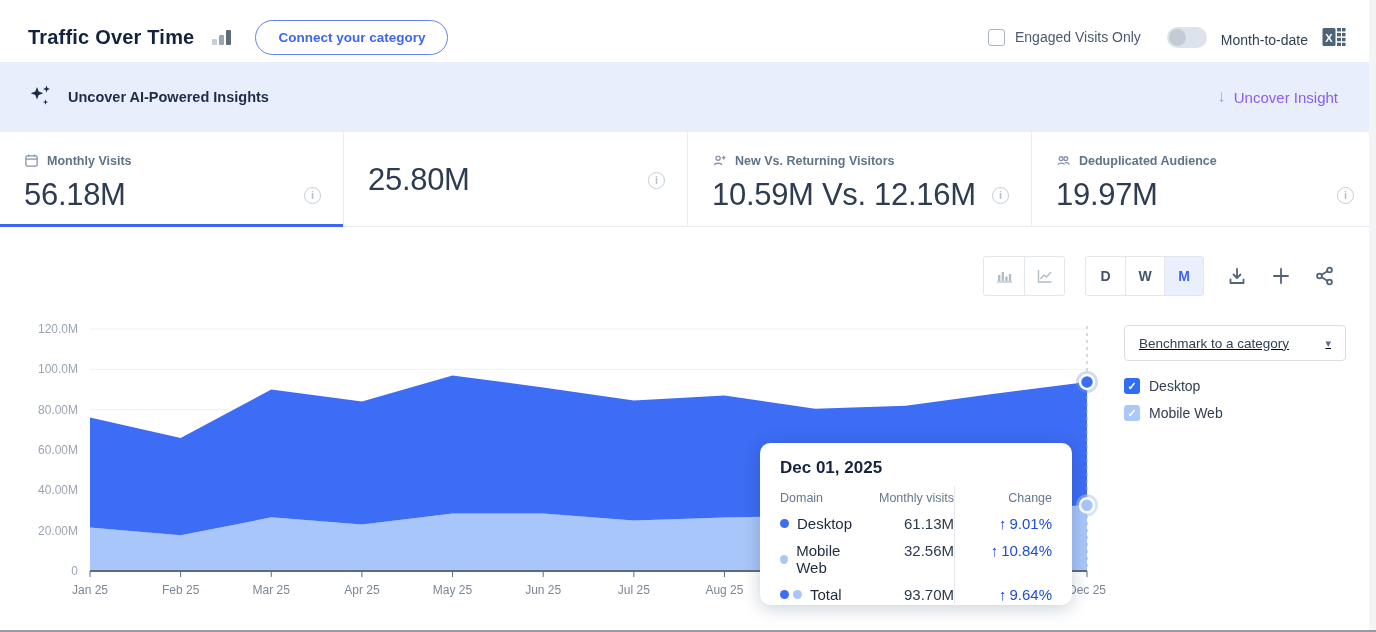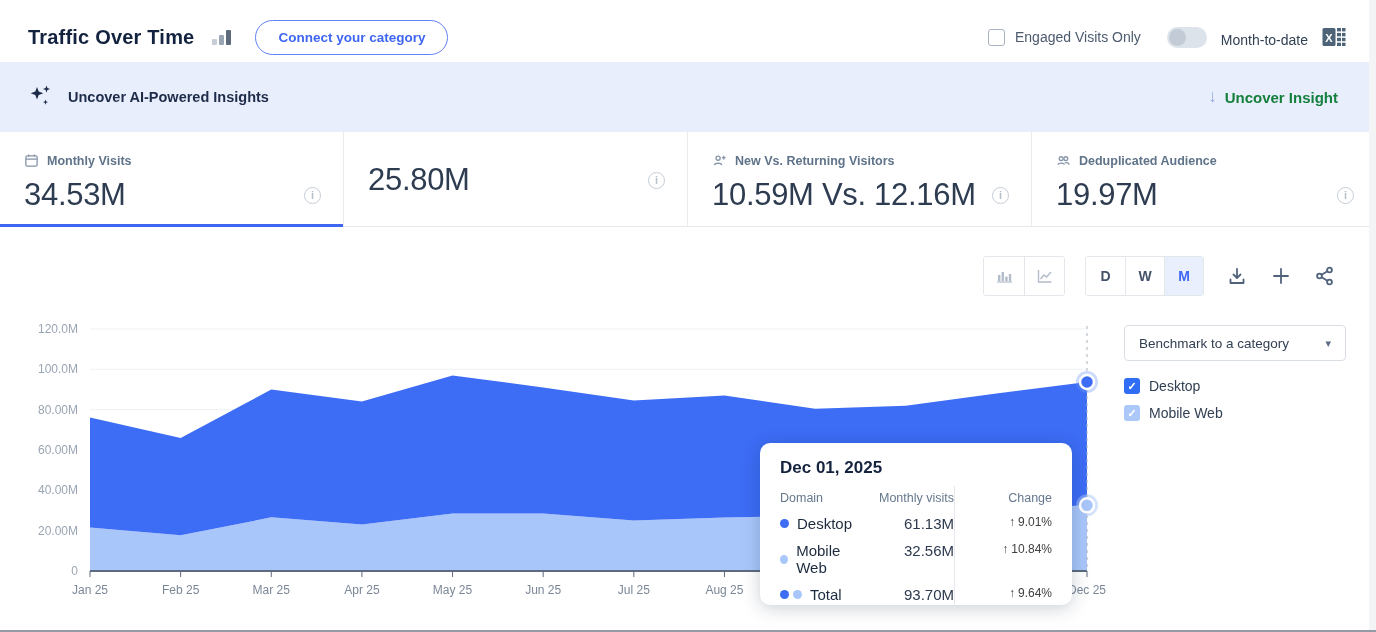--- a/index.html
+++ b/index.html
@@ -27,21 +27,21 @@
   .period-label { margin-left:14px; font-size:14px; color:#324053;margin-top:6px; }
   .excel-icon { margin-left:14px; display:block; cursor:pointer; }
 
   
   .ai-bar { position:absolute; top:62px; left:0; width:100%; height:70px; background:#e8eefb;
             display:flex; align-items:center; padding:0 38px 0 28px; }
   .sparkle-icon { width:26px; height:26px; }
   .ai-label { margin-left:14px; font-size:14.5px; font-weight:600; color:#1e2c49; }
   .ai-link { margin-left:auto; display:flex; align-items:center; gap:8px; cursor:pointer; }
   .ai-link .dl-arrow { color:#8fa5e2; font-size:17px; }
-  .ai-link .link-text { color:#15803d; font-size:15px; font-weight:700; }
+  .ai-link .link-text { color:#8b5cf6; font-size:15px; font-weight:400; }
 
   
   .cards { position:absolute; top:132px; left:0; width:100%; height:95px; display:grid;
            grid-template-columns:repeat(4,344px); border-bottom:1px solid #e6e9ee; background:#fff; }
   .card { position:relative; padding:21px 22px 0 24px; border-right:1px solid #e9ebef; cursor:pointer; }
   .card:last-child { border-right:none; }
   .card.active::after { content:""; position:absolute; left:0; right:0; bottom:-1px; height:3px; background:#3f66f2; }
   .card-head { display:flex; align-items:center; gap:8px; }
   .card-head svg { stroke:#8795a9; fill:none; stroke-width:1.4; }
   .card-label { font-size:12.5px; font-weight:700; color:#5f7389; }
@@ -72,27 +72,27 @@
              border-radius:10px; box-shadow:0 3px 18px rgba(9,37,64,.22); padding:15px 20px 10px 20px; z-index:5; }
   .tt-title { font-size:17px; font-weight:700; color:#16233f; margin-bottom:8px; }
   .tt-grid { display:grid; grid-template-columns:1fr 86px 98px; }
   .tt-cell { padding:5px 0; }
   .tt-head { font-size:12.5px; color:#66788d; }
   .tt-col-visits { text-align:right; }
   .tt-col-change { text-align:right; border-left:1px solid #e5e9ee; padding-left:0; }
   .tt-domain { display:flex; align-items:center; gap:8px; font-size:15px; color:#1d2b3f; }
   .dot { width:9px; height:9px; border-radius:50%; display:inline-block; }
   .tt-visits { font-size:15px; color:#2c3a4e; }
-  .tt-change { font-size:12px; color:#404040; white-space:nowrap; }
+  .tt-change { font-size:15px; color:#1d4ed8; white-space:nowrap; }
   .tt-change .up-arrow { margin-right:3px; }
 
   
   .side-panel { position:absolute; left:1124px; top:98px; width:230px; }
   .benchmark-select { width:222px; height:36px; border:1px solid #d9dee5; border-radius:4px; background:#fff;
-                      display:flex; align-items:center; justify-content:space-between; padding:0 14px; cursor:pointer; }
+                      display:flex; align-items:center; justify-content:space-between; padding:0 14px; cursor:pointer;text-decoration:underline; }
   .benchmark-select .sel-text { font-size:13.5px; color:#324053; }
   .benchmark-select .caret { color:#5d6c85; font-size:11px; }
   .legend { margin-top:17px; display:flex; flex-direction:column; gap:11px; }
   .legend-row { display:flex; align-items:center; gap:9px; cursor:pointer; }
   .cb { width:16px; height:16px; border-radius:3px; color:#fff; font-size:11px; font-weight:700;
         display:flex; align-items:center; justify-content:center; }
   .legend-label { font-size:14px; color:#324053; }
 
   .right-gutter { position:absolute; right:0; top:0; width:7px; height:100%; background:#f2f4f6; z-index:8; }
 </style>
@@ -152,21 +152,21 @@
       <div class="card-head">
         <svg width="15" height="15" viewBox="0 0 16 16">
           <rect x="2" y="3" width="12" height="11" rx="1.5"></rect>
             <line x1="2" y1="6.5" x2="14" y2="6.5"></line>
           <line x1="5" y1="1.5" x2="5" y2="4"></line>
             <line x1="11" y1="1.5" x2="11" y2="4"></line>
         </svg>
         <span class="card-label">Monthly Visits</span>
       </div>
       <div class="card-value-row">
-        <span class="card-value">34.53M</span>
+        <span class="card-value">56.18M</span>
         <span class="info-icon">i</span>
       </div>
     </div>
 
     <div class="card">
       <div class="card-value-row">
         <span class="card-value">25.80M</span>
         <span class="info-icon">i</span>
       </div>
     </div>

